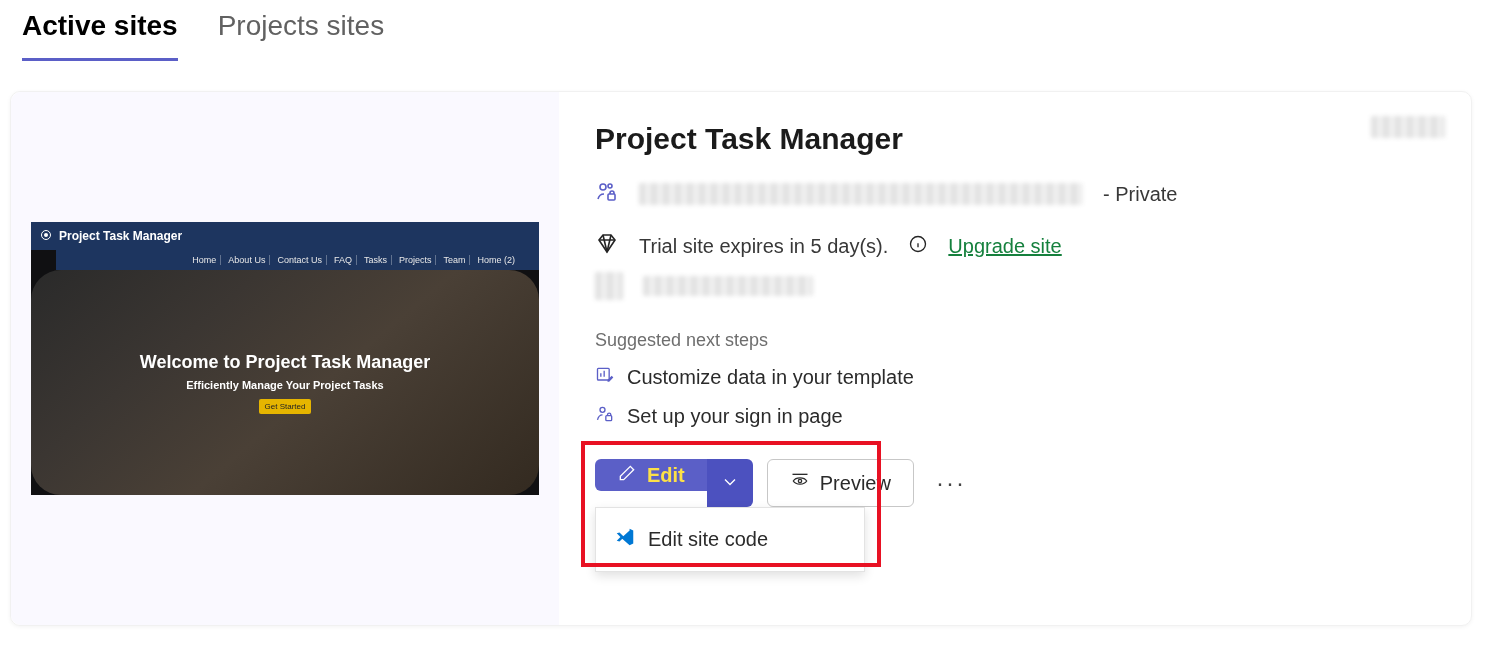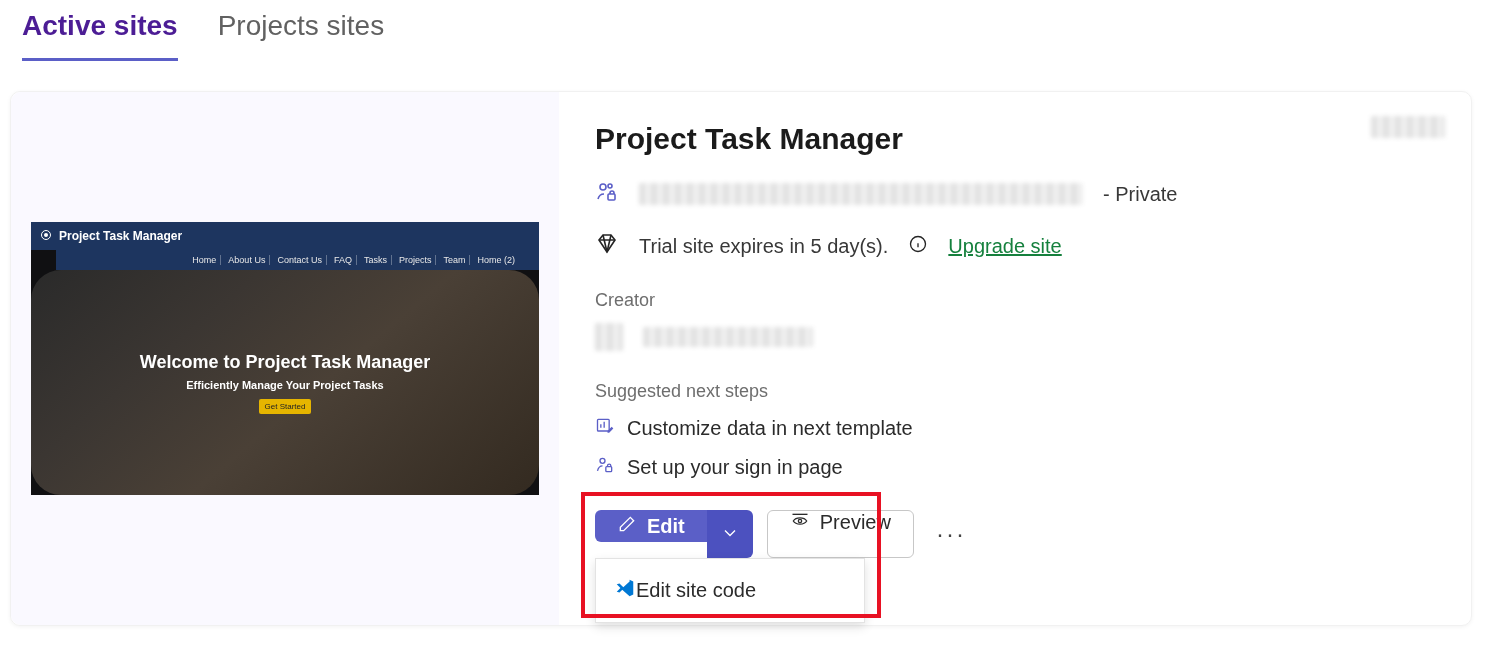--- a/index.html
+++ b/index.html
@@ -15,21 +15,21 @@
       gap: 40px;
       padding: 10px 22px 0;
     }
     .tab {
       font-size: 28px;
       color: #616161;
       padding-bottom: 16px;
       cursor: pointer;
     }
     .tab.active {
-      color: #4c1d95;
+      color: #000000;
       font-weight: 700;
       border-bottom: 3px solid #5b5fc7;
     }
     .card {
       margin: 30px 10px 30px 10px;
       display: flex;
       border: 1px solid #f1f1f1;
       border-radius: 10px;
       box-shadow: 0 1px 4px rgba(0,0,0,0.05);
       width: 1462px;
@@ -129,47 +129,47 @@
       margin-top: 14px; font-size: 20px; color: #2b2b2b;
     }
     .action-row {
       display: flex; align-items: center; gap: 14px; margin-top: 30px;
       position: relative;
     }
     .edit-group {
       display: flex; height: 48px;
     }
     .btn-primary {
-      background: #5b5fc7; color: #ffffff; border: none;
+      background: #5b5fc7; color: #fde047; border: none;
       display: flex; align-items: center; gap: 10px;
       padding: 0 22px; font-size: 20px; font-weight: 600;
       cursor: pointer; border-radius: 6px 0 0 6px; height: 32px;
     }
     .btn-primary-split {
       background: #4c51bf; color: #fff; border: none; width: 46px;
       display: flex; align-items: center; justify-content: center;
       cursor: pointer; border-radius: 0 6px 6px 0; height: 48px;
     }
     .btn-secondary {
       background: #fff; border: 1px solid #c7c7c7; color: #2b2b2b;
-      display: flex; align-items: flex-start; gap: 10px; height: 48px;
+      display: flex; align-items: center; gap: 10px; height: 48px;
       padding: 0 22px; font-size: 20px; cursor: pointer; border-radius: 6px;
     }
     .more-btn {
       font-size: 24px; letter-spacing: 2px; padding: 0 8px; color: #444; cursor: pointer;
       background: none; border: none; height: 48px;
     }
     .dropdown {
       position: absolute; top: 48px; left: 0;
       background: #fff; border: 1px solid #e3e3e3;
       box-shadow: 0 4px 10px rgba(0,0,0,0.12);
       width: 270px; padding: 10px 0;
     }
     .dropdown-item {
-      display: flex; align-items: center; 
+      display: flex; align-items: center; gap: 12px;
       padding: 8px 18px; font-size: 20px; color: #2b2b2b; cursor: pointer;
     }
     .highlight-box {
       position: absolute; border: 4px solid #e81123; pointer-events: none;
     }
     svg.icon { width: 20px; height: 20px; stroke: currentColor; fill: none; stroke-width: 1.6; }
     svg.icon-lg { width: 24px; height: 24px; stroke: currentColor; fill: none; stroke-width: 1.6; }
     .vscode-icon { width: 22px; height: 22px; }
     .top-right-blur {
       position: absolute; right: 26px; top: 24px; width: 74px; height: 22px;
@@ -239,38 +239,37 @@
       <span>
         <svg class="icon" viewBox="0 0 24 24">
             <circle cx="12" cy="12" r="9"></circle>
             <line x1="12" y1="8" x2="12" y2="8"></line>
             <line x1="12" y1="11" x2="12" y2="16"></line>
           </svg>
       </span>
       <a class="link">Upgrade site</a>
     </div>
 
-    <div class="section-label">Creator</div>
     <div class="row tight-row">
       <span class="blur-block" style="width:28px;height:28px"></span>
       <span class="blur-block" style="width:170px;height:20px"></span>
     </div>
 
     <div class="section-label">Suggested next steps</div>
 
     <div class="step-row">
       <span>
         <svg class="icon" viewBox="0 0 24 24" style="stroke:#5b5fc7">
             <rect x="3" y="4" width="14" height="14" rx="1"></rect>
             <line x1="7" y1="14" x2="7" y2="10"></line>
             <line x1="11" y1="14" x2="11" y2="7"></line>
             <path d="M15 18l5-5 2 2-5 5h-2v-2z" fill="#5b5fc7" stroke="none"></path>
           </svg>
       </span>
-      <span>Customize data in next template</span>
+      <span>Customize data in your template</span>
     </div>
 
     <div class="step-row">
       <span>
         <svg class="icon" viewBox="0 0 24 24" style="stroke:#5b5fc7">
             <circle cx="9" cy="7" r="3"></circle>
             <path d="M3 19c1-4 4-6 6-6"></path>
             <rect x="13" y="14" width="7" height="6" rx="1"></rect>
             <path d="M15 14v-1a2 2 0 0 1 4 0v1"></path>
           </svg>

